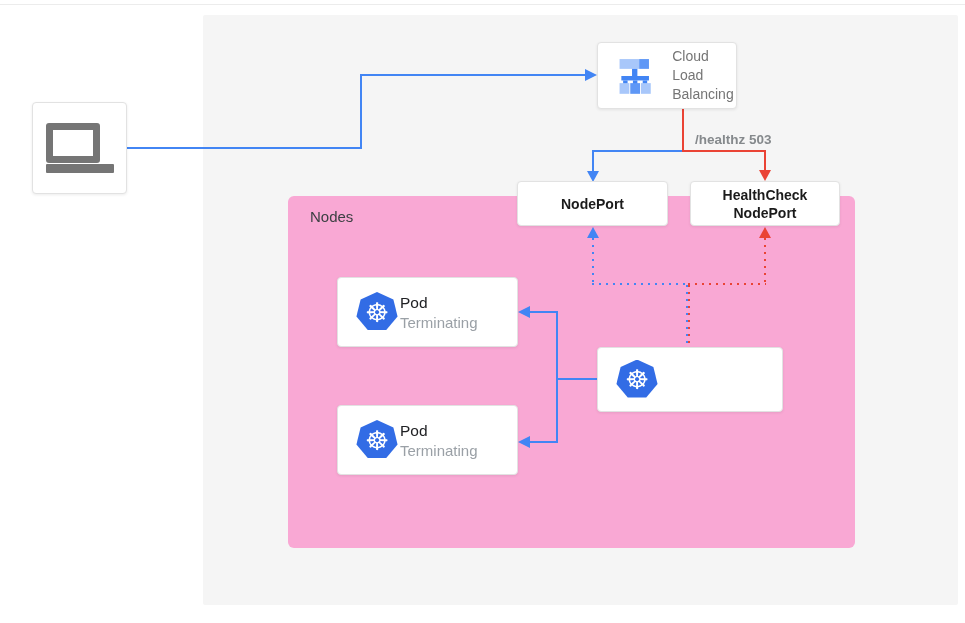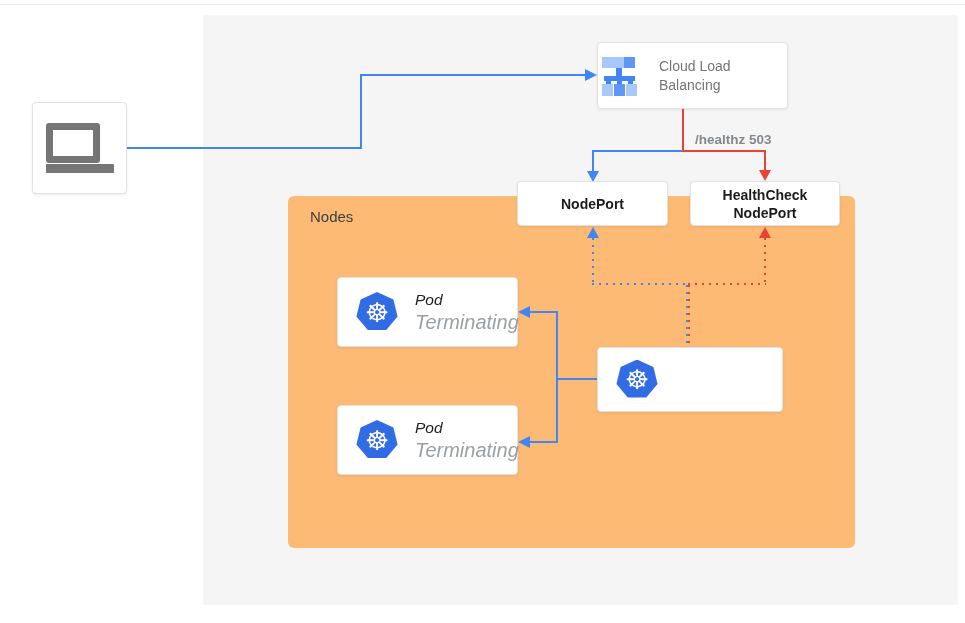--- a/index.html
+++ b/index.html
@@ -15,21 +15,21 @@
   .top-rule {
     position: absolute; left: 0; top: 4px; width: 965px; height: 1px;
     background: #ececec;
   }
   .gray-panel {
     position: absolute; left: 203px; top: 15px; width: 755px; height: 590px;
     background: #f5f5f5; border-radius: 2px;
   }
   .nodes-panel {
     position: absolute; left: 288px; top: 196px; width: 567px; height: 352px;
-    background: #fdba74; border-radius: 6px;
+    background: #f9a8d4; border-radius: 6px;
   }
   .nodes-label {
     position: absolute; left: 22px; top: 12px;
     font-size: 15px; color: #3c4043;
   }
   .card {
     position: absolute; background: #ffffff;
     border: 1px solid #e2e2e2; border-radius: 4px;
     box-shadow: 0 1px 3px rgba(0,0,0,0.08);
   }
@@ -37,22 +37,22 @@
   .client-card { left: 32px; top: 102px; width: 95px; height: 92px;
     display: flex; flex-direction: column; align-items: center; justify-content: center; }
   .laptop-screen {
     width: 54px; height: 40px; border: 7px solid #757575; border-radius: 3px;
     background: #ffffff;
   }
   .laptop-base {
     width: 68px; height: 9px; background: #757575; border-radius: 1px; margin-top: 1px;
   }
   
-  .clb-card { left: 597px; top: 42px; width: 191px; height: 67px;
-    display: flex; align-items: center; }
+  .clb-card { left: 597px; top: 42px; width: 140px; height: 67px;
+    display: flex; align-items: center; padding-left: 18px; }
   .clb-text { margin-left: 17px; font-size: 14px; line-height: 19px; color: #757575; }
   
   .np-card { left: 517px; top: 181px; width: 151px; height: 45px;
     display: flex; align-items: center; justify-content: center;
     font-weight: bold; font-size: 14px; color: #1b1b1b; }
   .hc-card { left: 690px; top: 181px; width: 150px; height: 45px;
     display: flex; flex-direction: column; align-items: center; justify-content: center;
     font-weight: bold; font-size: 14px; line-height: 18px; color: #1b1b1b; text-align: center; }
   
   .pod-card { width: 181px; height: 70px; display: flex; align-items: center; padding-left: 18px; }
@@ -61,23 +61,23 @@
   .kp-card { left: 597px; top: 347px; width: 186px; height: 65px;
     display: flex; align-items: center; padding-left: 18px; }
   .k8s-icon {
     width: 42px; height: 40px; background: #326ce5;
     clip-path: polygon(50% 0%, 89% 19%, 99% 61%, 72% 95%, 28% 95%, 1% 61%, 11% 19%);
     display: flex; align-items: center; justify-content: center;
     color: #ffffff; font-size: 27px; line-height: 1;
     font-family: "DejaVu Sans", sans-serif;
     flex-shrink: 0;
   }
-  .entity-text { margin-left: 17px; font-style: italic; }
+  .entity-text { margin-left: 2px; }
   .entity-title { font-size: 15.5px; color: #202124; }
-  .entity-sub { font-size: 20px; color: #9aa0a6; margin-top: 2px; }
+  .entity-sub { font-size: 15px; color: #9aa0a6; margin-top: 2px; }
   .kp-title { font-size: 16px; }
   
   .healthz-label {
     position: absolute; left: 695px; top: 132px;
     font-size: 13.5px; font-weight: bold; color: #85898c;
   }
   
   .seg { position: absolute; }
   .h-blue { height: 2px; background: #4285f4; }
   .v-blue { width: 2px; background: #4285f4; }

